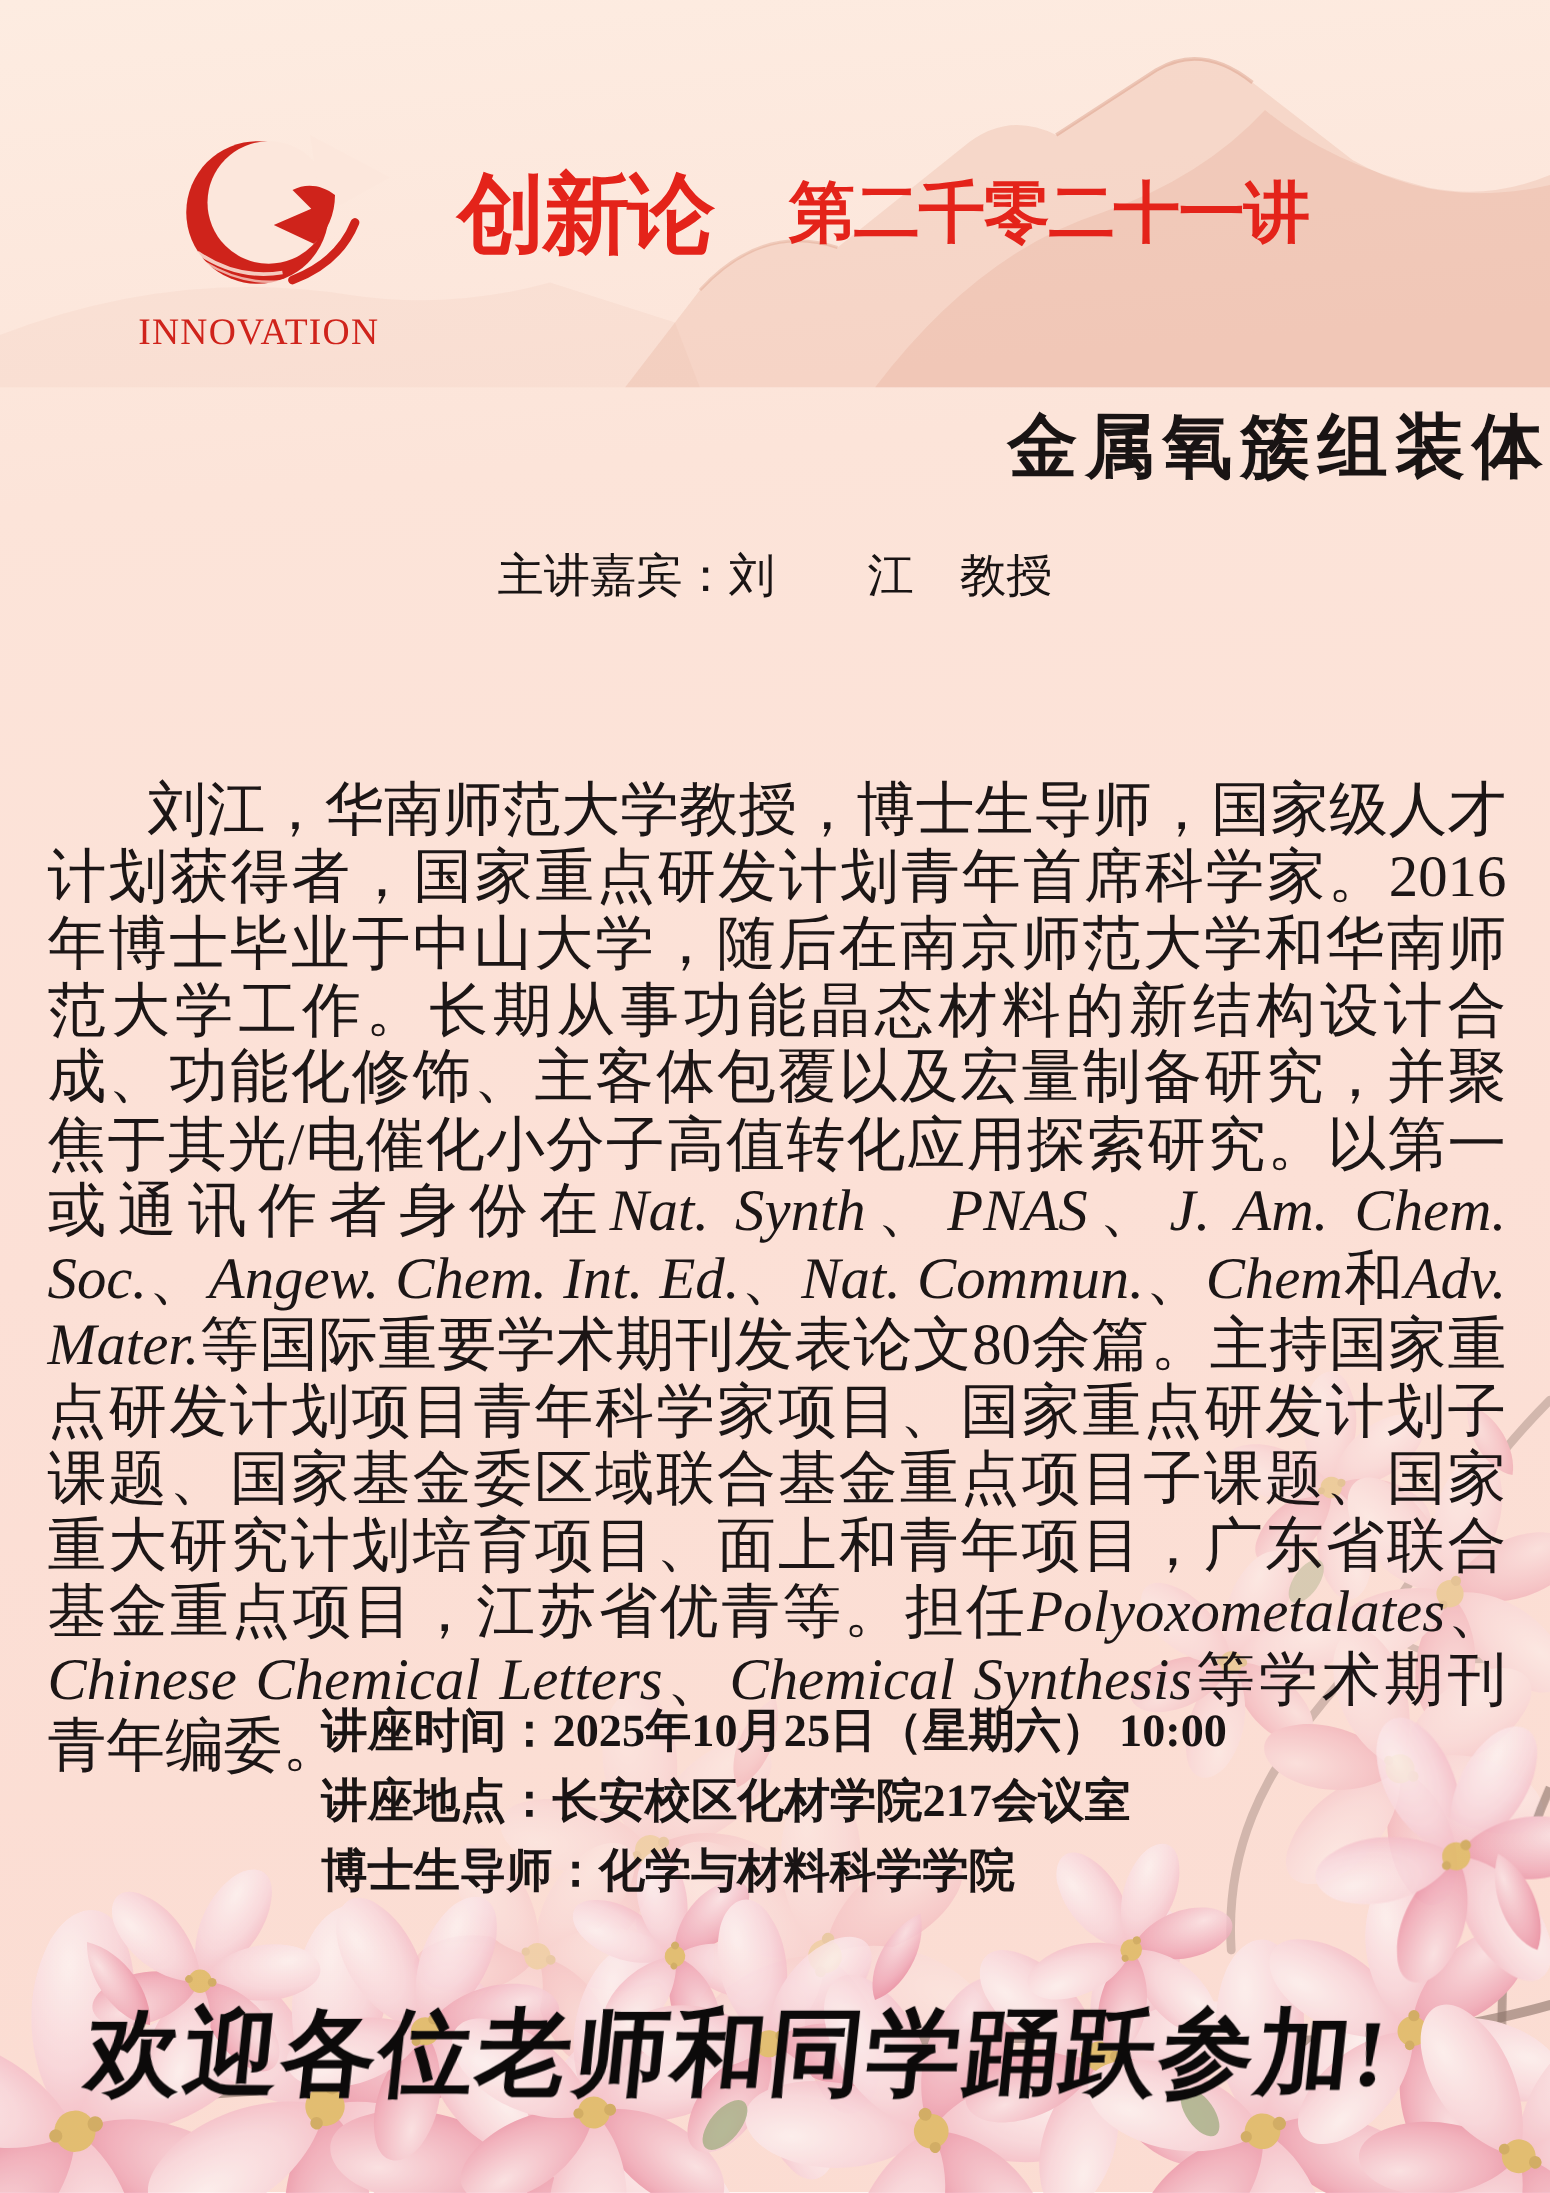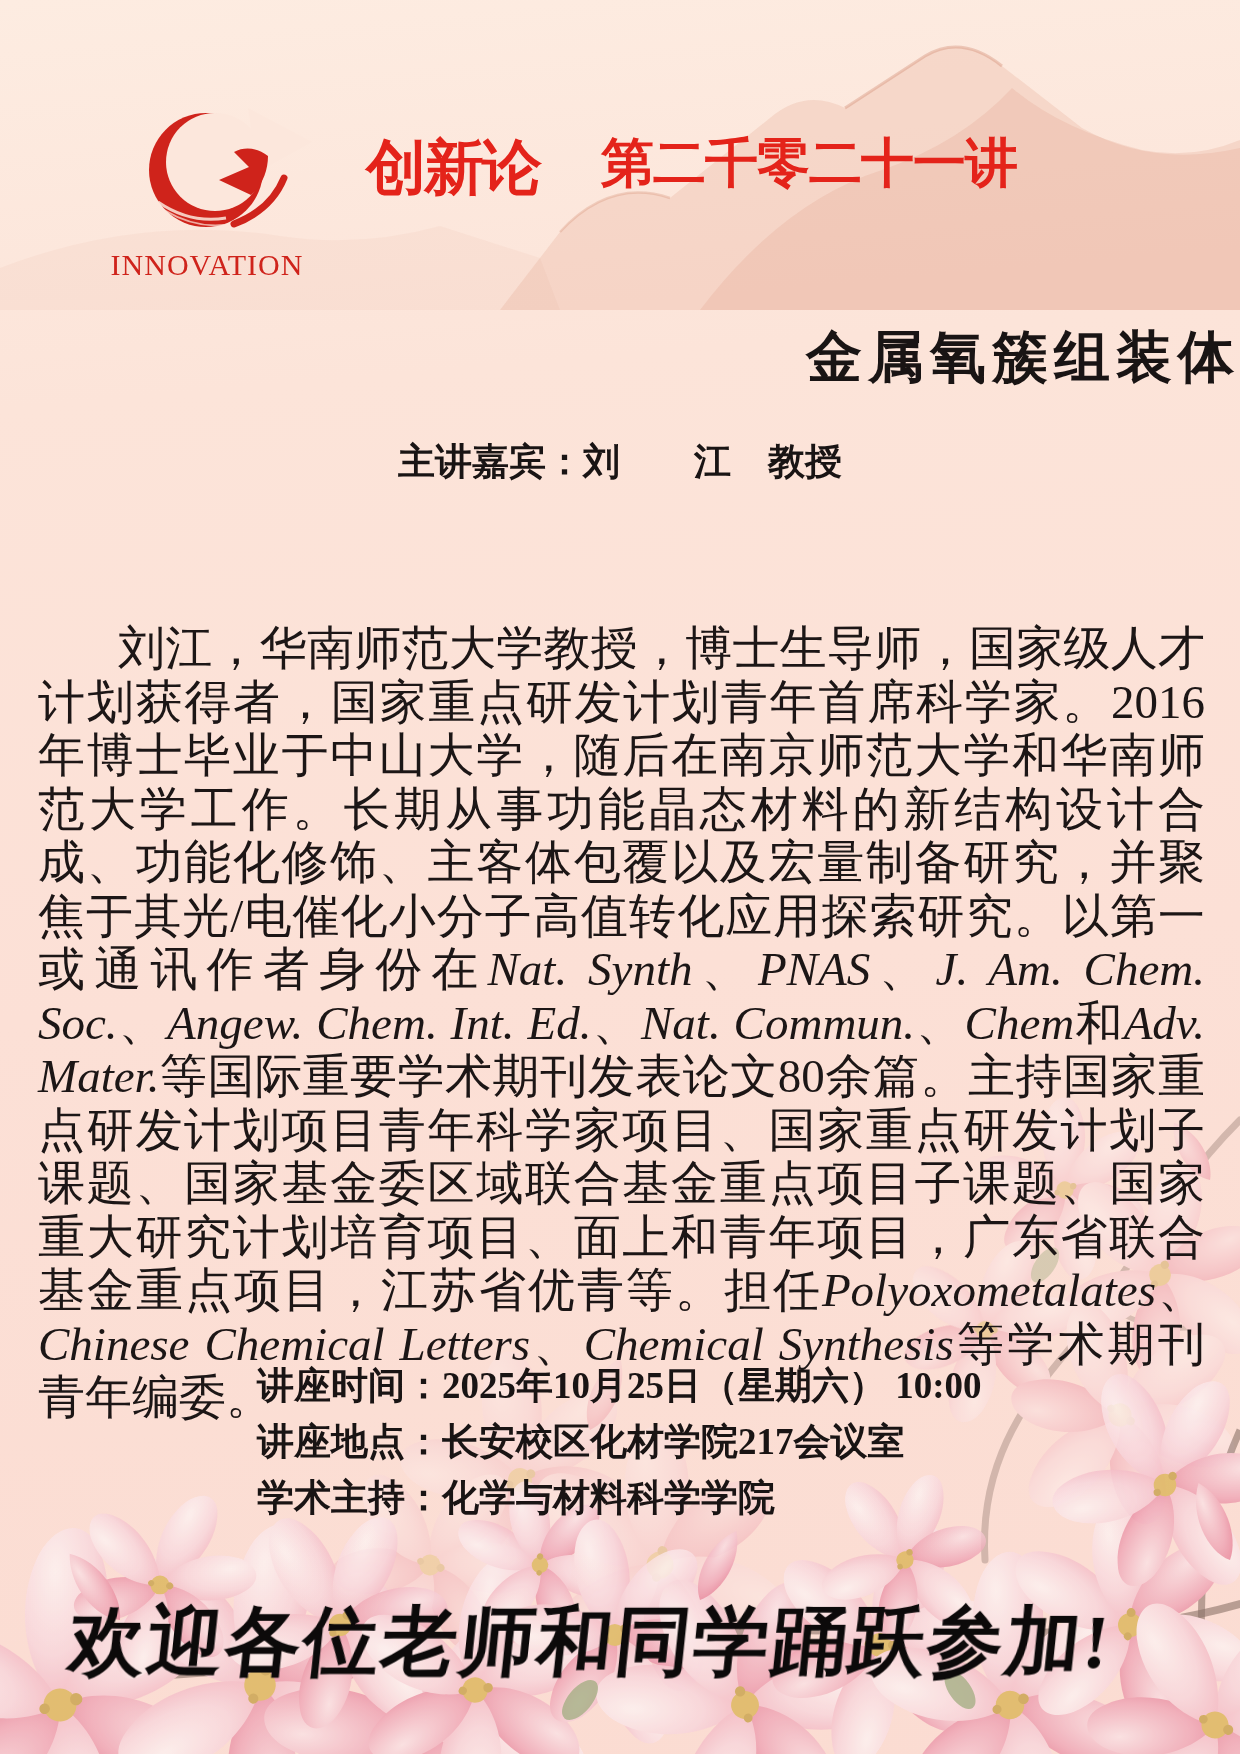--- a/index.html
+++ b/index.html
@@ -13,28 +13,28 @@
   .bg { position:absolute; left:0; top:0; pointer-events:none; }
   .content { position:relative; z-index:2; }
 
   
   .logo { position:absolute; left:98px; top:106px; width:218px; text-align:center; z-index:2; }
   .logo-word { margin-top:0px; font-size:30px; letter-spacing:1px; color:#cf231b;
                font-family:"Liberation Serif",serif; }
   .series-row { position:absolute; left:366px; top:136px; display:flex; align-items:flex-end;
                 gap:36px; color:#e4231a; z-index:2;
                 font-family:"Liberation Sans","DejaVu Sans",sans-serif; font-weight:bold; }
-  .series-title { font-size:60px; line-height:1.0; letter-spacing:-2px; }
+  .series-title { font-size:70px; line-height:1.0; letter-spacing:-2px; }
   .series-number { font-size:53px; line-height:1; padding-bottom:9px; letter-spacing:-1px;margin-left:25px; }
 
   
   .lecture-title { position:absolute; top:320px; left:0; width:100%; text-align:right;
                    font-size:56px; font-weight:bold; letter-spacing:6px; z-index:2; }
   .guests { position:absolute; top:436px; left:0; width:100%; text-align:center; z-index:2; }
-  .guests-inner { display:inline-block; text-align:left; font-size:37px; font-weight:bold;
+  .guests-inner { display:inline-block; text-align:left; font-size:37px; font-weight:normal;
                   line-height:51px; }
 
   
   .bio { position:absolute; left:38px; top:622px; width:1167px; z-index:2;
          font-size:47px; line-height:53.5px; text-align:justify; text-indent:80px;
          color:#1c1616; }
   .bio .it { font-style:italic; font-family:"Liberation Serif","DejaVu Serif",serif; }
 
   
   .details { position:absolute; left:225px; top:1358px; z-index:2;
@@ -159,19 +159,19 @@
       <div class="guests-inner">
         <div><span>主讲嘉宾：</span><span>刘　　江　教授</span></div>
       </div>
     </div>
 
     <div class="bio"><span>刘江，华南师范大学教授，博士生导师，国家级人才计划获得者，国家重点研发计划青年首席科学家。2016年博士毕业于中山大学，随后在南京师范大学和华南师范大学工作。长期从事功能晶态材料的新结构设计合成、功能化修饰、主客体包覆以及宏量制备研究，并聚焦于其光/电催化小分子高值转化应用探索研究。以第一或通讯作者身份在</span><span class="it">Nat. Synth</span><span>、</span><span class="it">PNAS</span><span>、</span><span class="it">J. Am. Chem. Soc.</span><span>、</span><span class="it">Angew. Chem. Int. Ed.</span><span>、</span><span class="it">Nat. Commun.</span><span>、</span><span class="it">Chem</span><span>和</span><span class="it">Adv. Mater.</span><span>等国际重要学术期刊发表论文80余篇。主持国家重点研发计划项目青年科学家项目、国家重点研发计划子课题、国家基金委区域联合基金重点项目子课题、国家重大研究计划培育项目、面上和青年项目，广东省联合基金重点项目，江苏省优青等。担任</span><span class="it">Polyoxometalates</span><span>、</span><span class="it">Chinese Chemical Letters</span><span>、</span><span class="it">Chemical Synthesis</span><span>等学术期刊青年编委。</span></div>
 
     <div class="details">
       <div class="detail-line"><span>讲座时间：</span><span>2025年10月25日（星期六）  10:00</span></div>
       <div class="detail-line"><span>讲座地点：</span><span>长安校区化材学院217会议室</span></div>
-      <div class="detail-line"><span>学术主持：</span><span>化学与材料科学学院</span></div>
+      <div class="detail-line"><span>博士生导师：</span><span>化学与材料科学学院</span></div>
     </div>
 
     <div class="footer-call">欢迎各位老师和同学踊跃参加!</div>
 
   </div>
 </div>
 
 </body></html>

